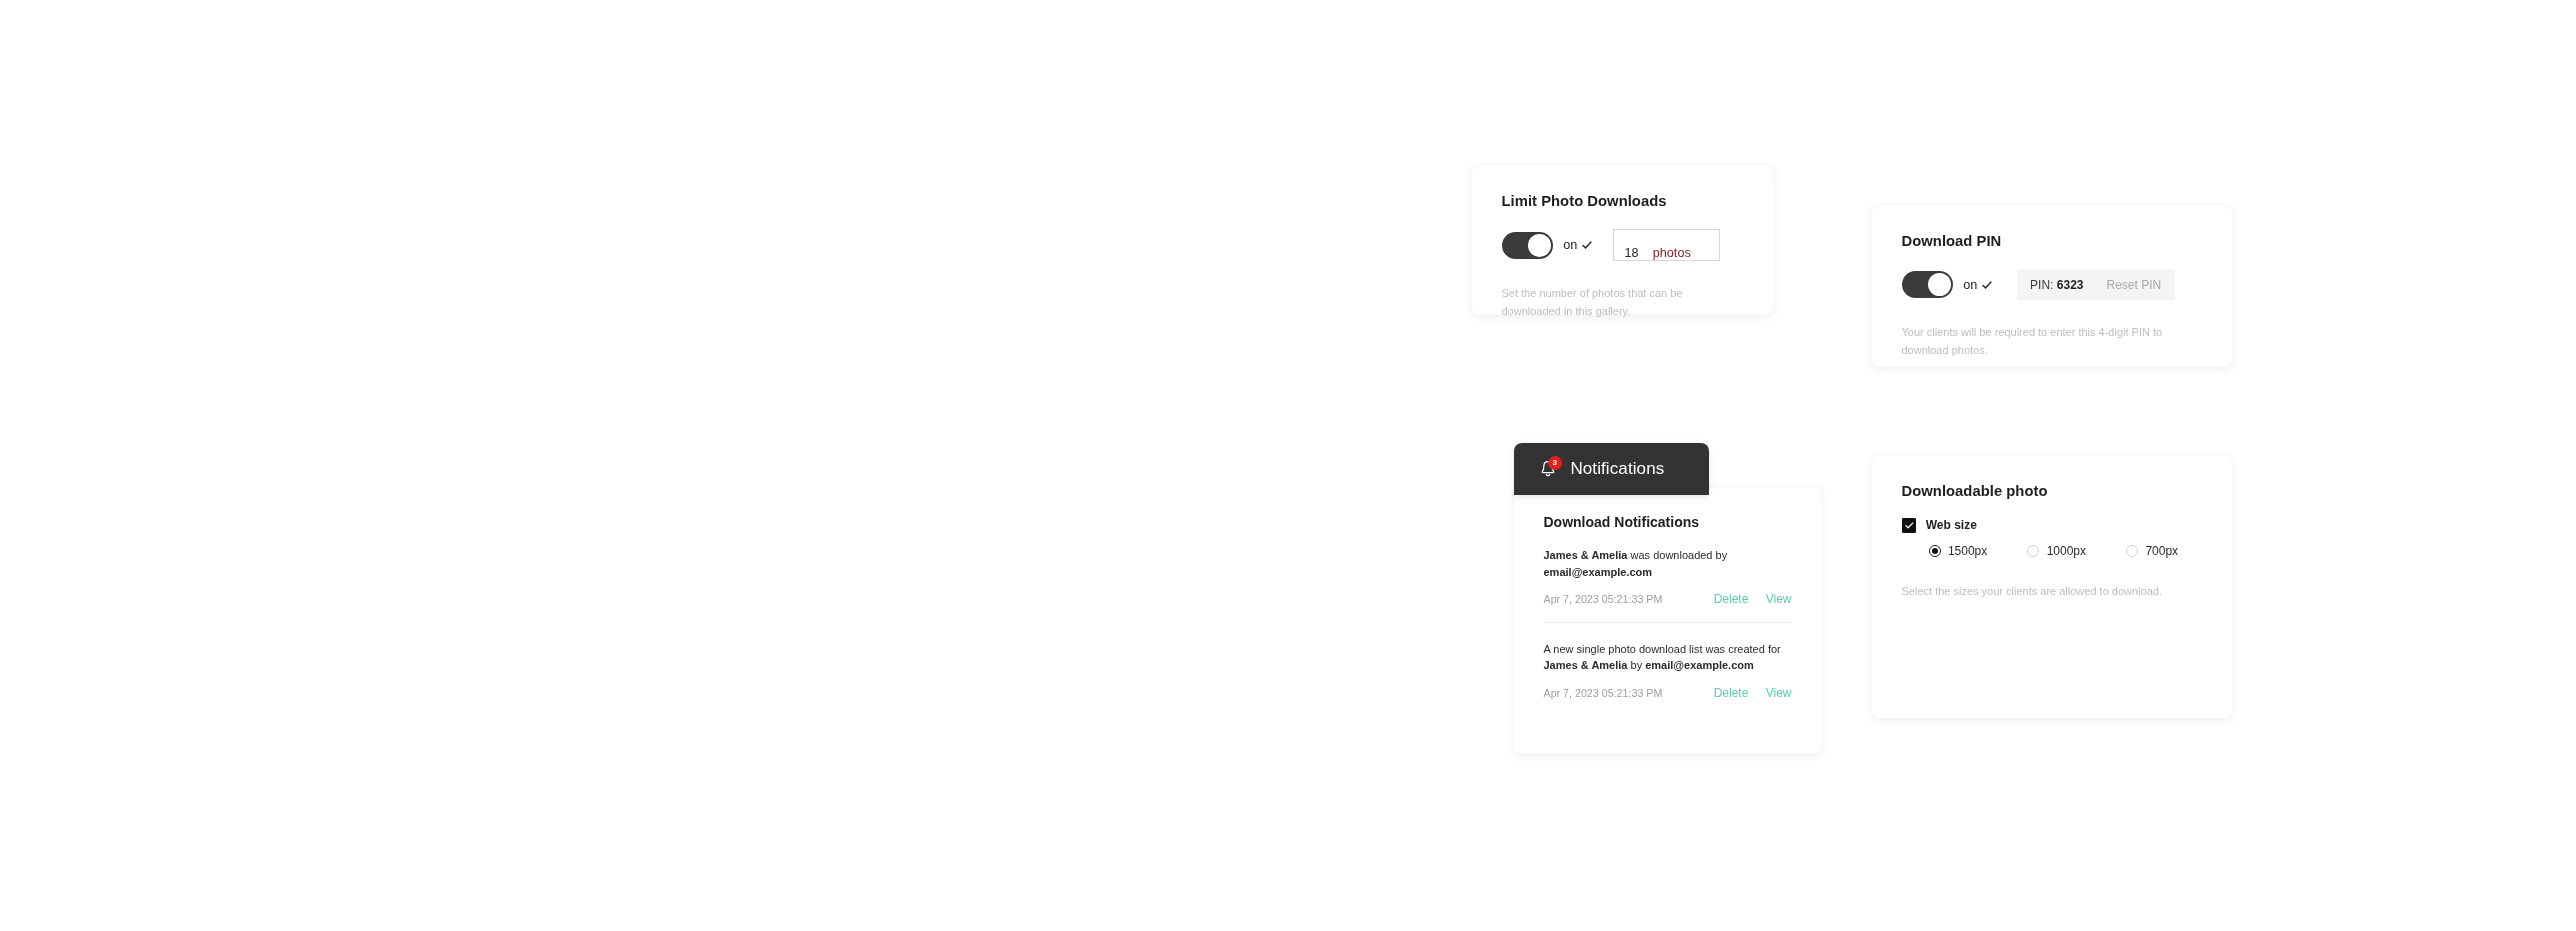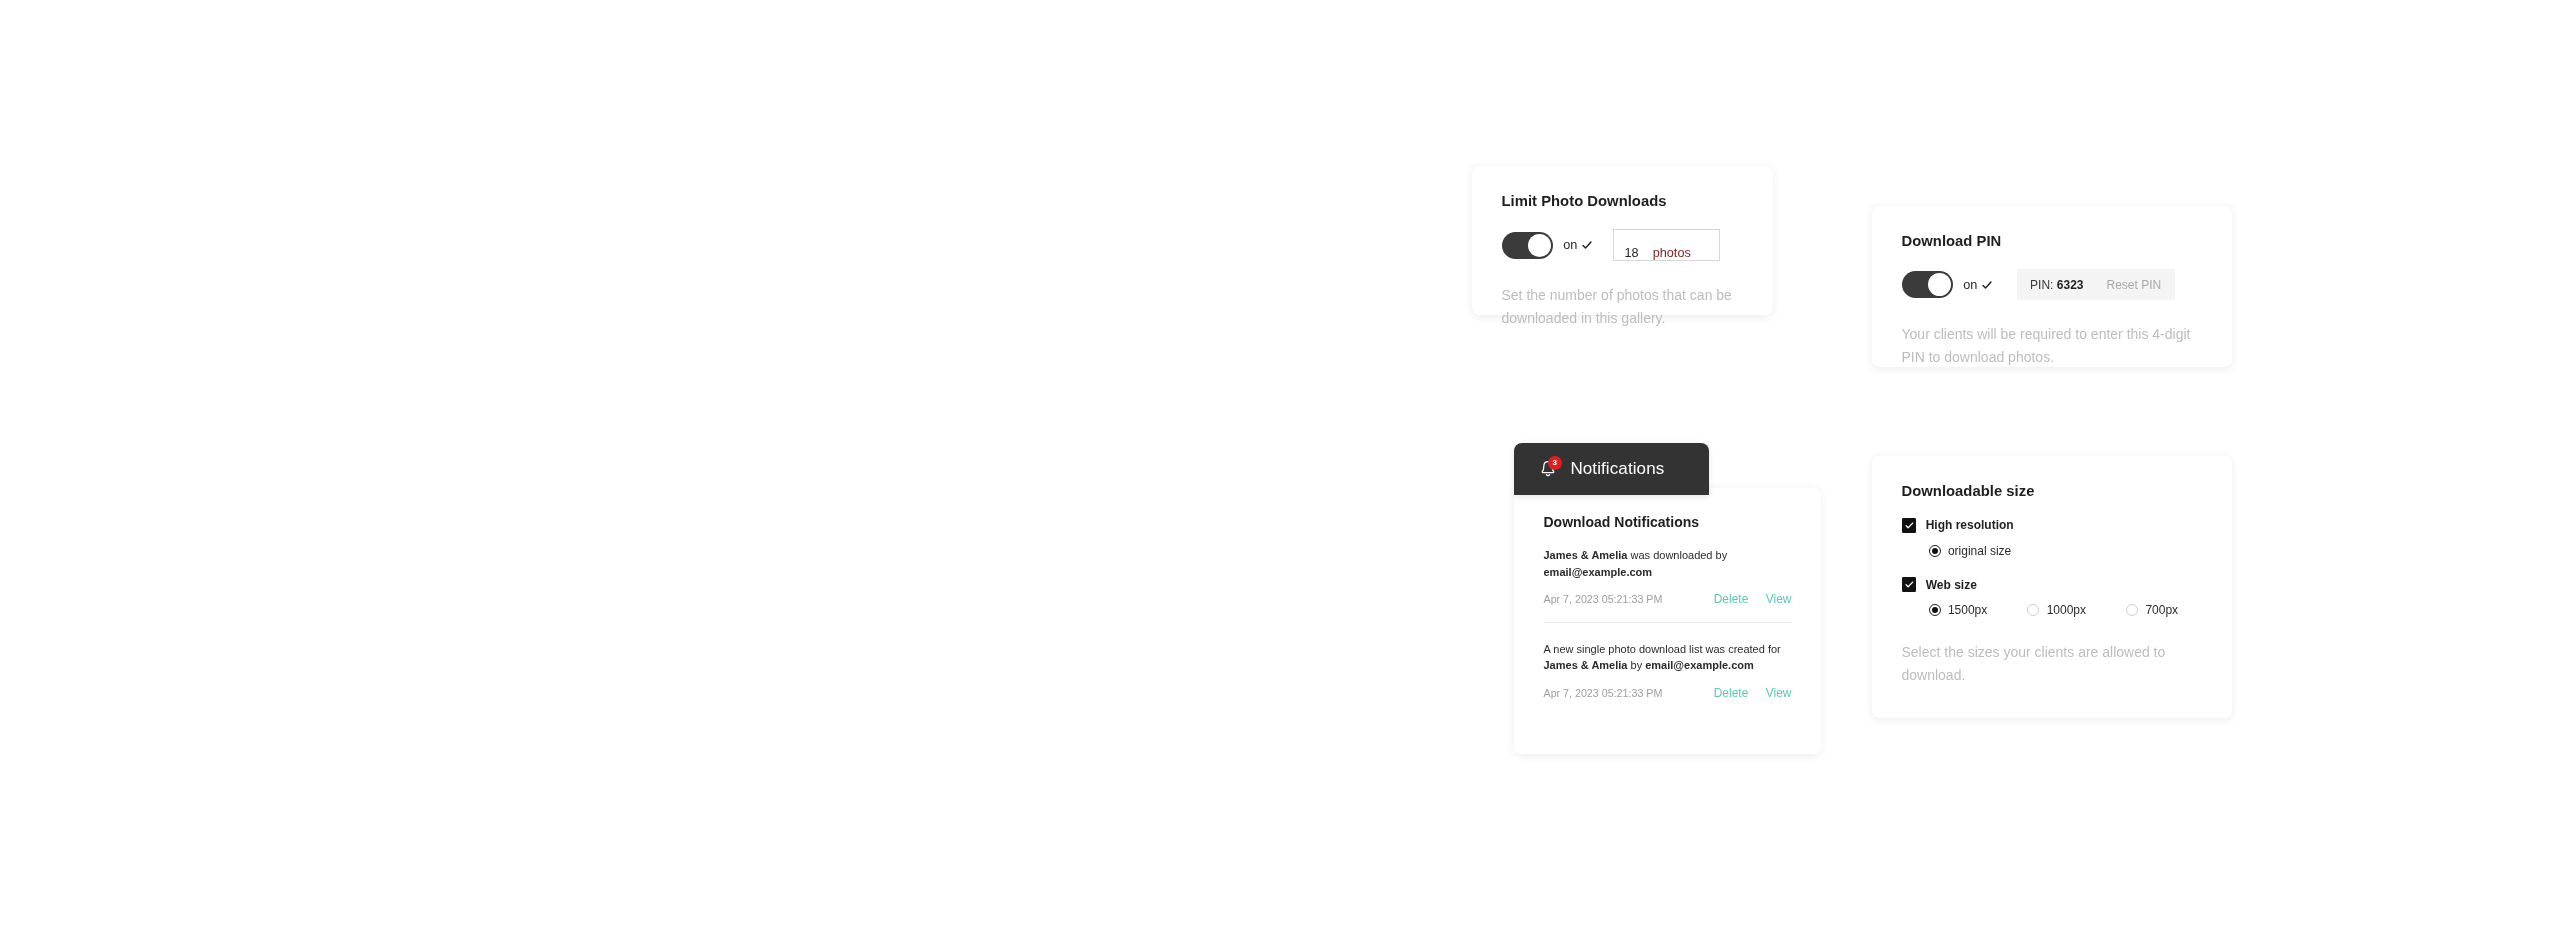--- a/index.html
+++ b/index.html
@@ -211,21 +211,21 @@
     border: none;
     padding: 0;
     cursor: pointer;
     font-family: "Liberation Sans", sans-serif;
     white-space: nowrap;
   }
 
   
   .helper-text {
     margin-top: 23px;
-    font-size: 14px;
+    font-size: 11px;
     line-height: 1.65;
     color: #bdbdbd;
     max-width: 255px;
   }
   #card-download-pin .helper-text { max-width: 315px; }
   #downloadable-sizes-helper { max-width: 322px; margin-top: 24px; }
 
   
   #notifications-panel-title {
     font-size: 14px;
@@ -420,46 +420,30 @@
             <a>Delete</a>
             <a>View</a>
           </span>
         </div>
       </div>
     </div>
   </div>
 
   <div class="card" id="card-downloadable-sizes">
     <div class="card-body">
-      <div class="card-title">Downloadable size</div>
+      <div class="card-title">Downloadable photo</div>
+
 
       <div class="size-group">
         <div class="checkbox-row">
           <span class="checkbox">
             <svg width="10.7" height="10.7" viewBox="0 0 16 16" aria-hidden="true">
               <path d="M3 8.4 L6.2 11.6 L13 4.6" fill="none" stroke="#ffffff" stroke-width="1.9" stroke-linecap="round" stroke-linejoin="round"></path>
             </svg>
           </span>
-          <span class="checkbox-label">High resolution</span>
-        </div>
-        <div class="radio-row">
-          <span class="radio-opt">
-            <span class="radio checked"></span>
-            <span class="radio-label">original size</span>
-          </span>
-        </div>
-      </div>
-
-      <div class="size-group">
-        <div class="checkbox-row">
-          <span class="checkbox">
-            <svg width="10.7" height="10.7" viewBox="0 0 16 16" aria-hidden="true">
-              <path d="M3 8.4 L6.2 11.6 L13 4.6" fill="none" stroke="#ffffff" stroke-width="1.9" stroke-linecap="round" stroke-linejoin="round"></path>
-            </svg>
-          </span>
           <span class="checkbox-label">Web size</span>
         </div>
         <div class="radio-row">
           <span class="radio-opt">
             <span class="radio checked"></span>
             <span class="radio-label">1500px</span>
           </span>
           <span class="radio-opt">
             <span class="radio unchecked"></span>
             <span class="radio-label">1000px</span>

